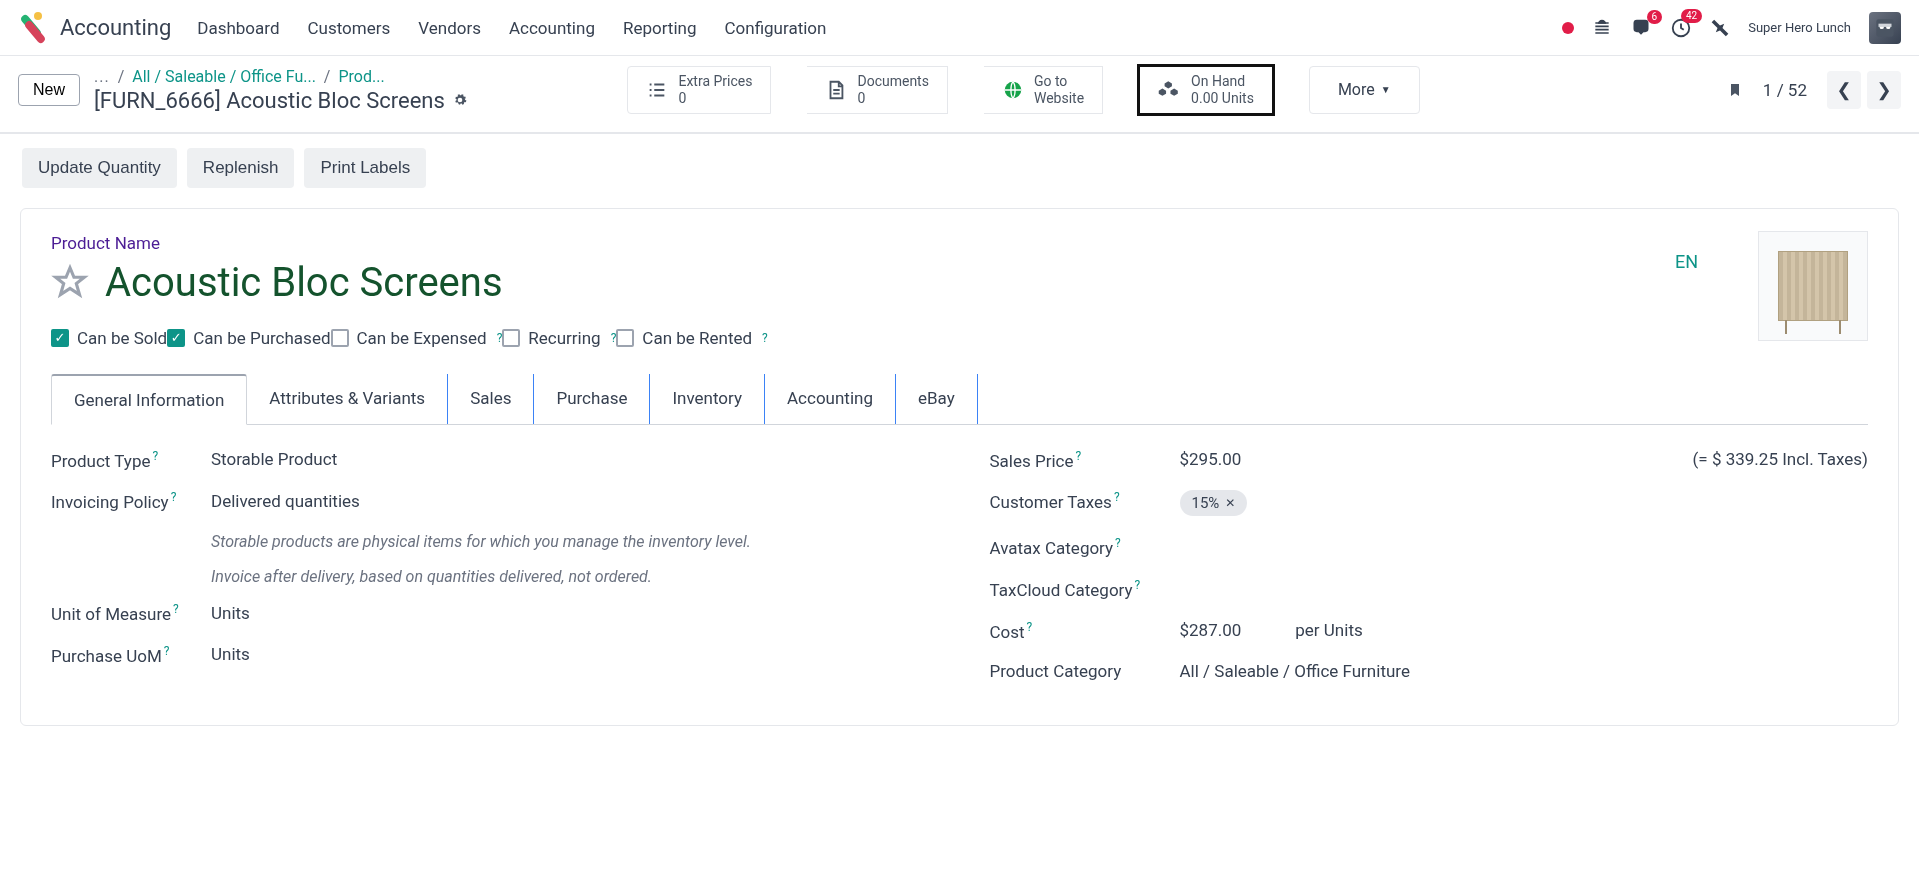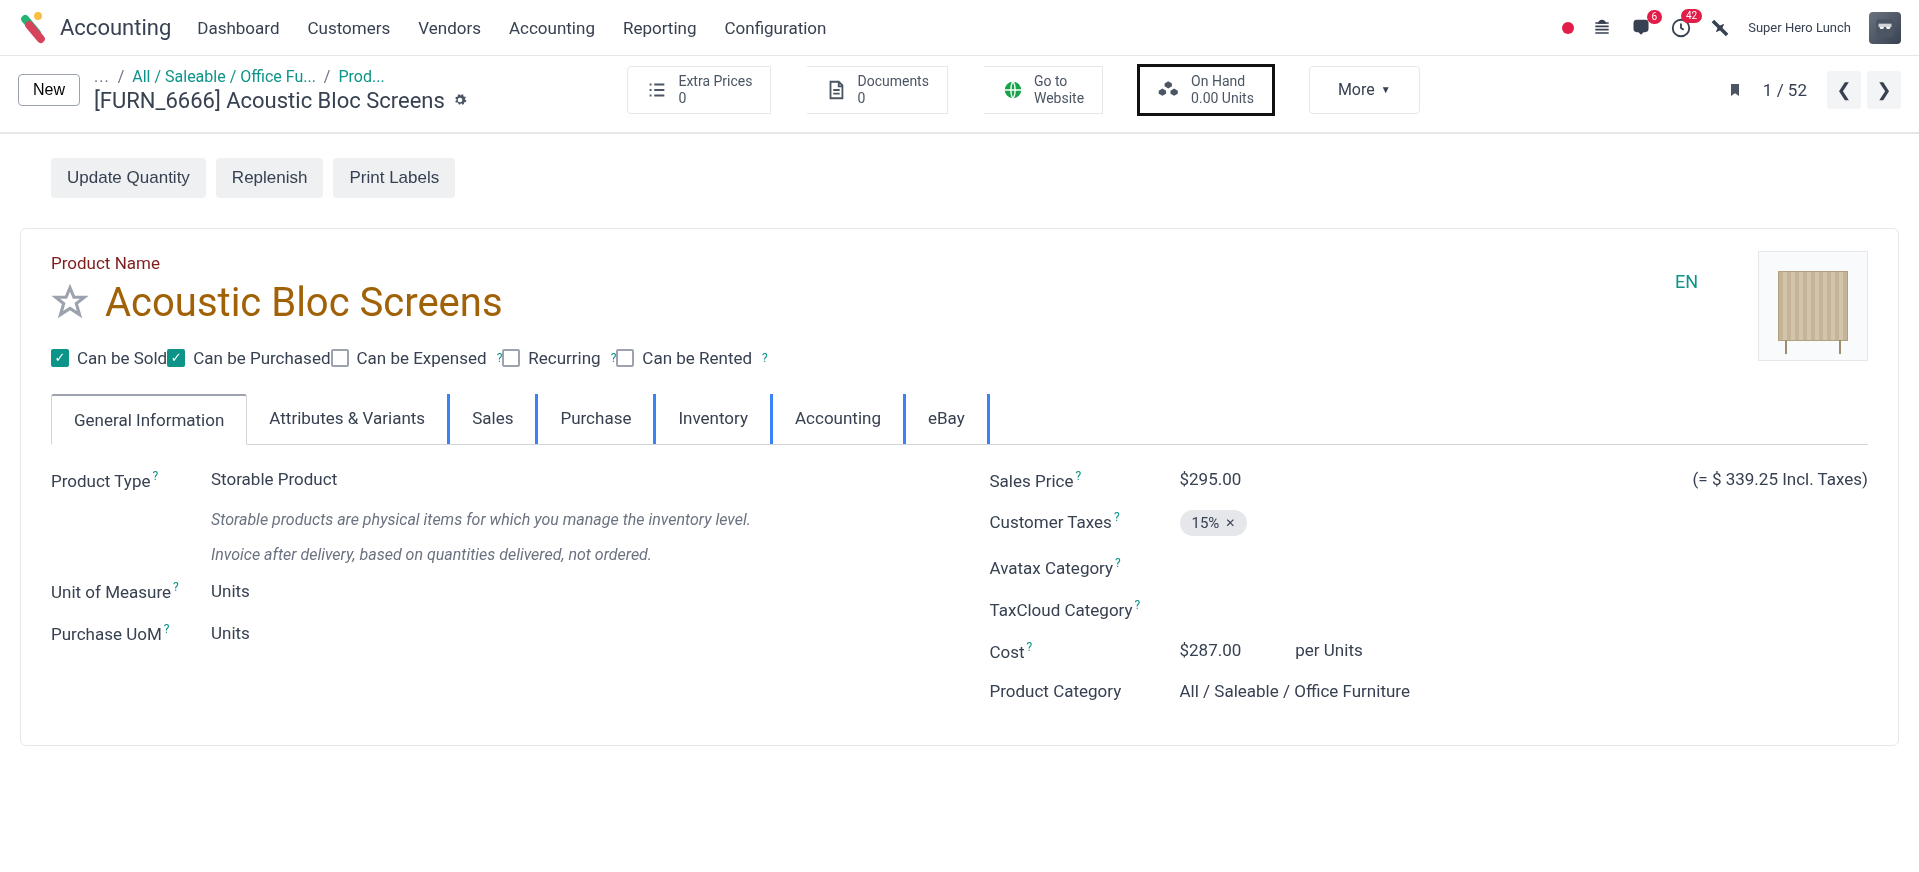--- a/index.html
+++ b/index.html
@@ -46,48 +46,48 @@
 .caret-down { font-size:10px; }
 .right-ctrls { display:flex; align-items:center; gap:20px; margin-left:auto; }
 .bm { font-size:18px; color:#4b5563; }
 .pager { font-size:17px; color:#374151; }
 .pg-btns { display:flex; gap:6px; }
 .pg-btn { width:34px; height:38px; background:#f3f4f6; border:none; border-radius:4px; font-size:18px; color:#374151; cursor:pointer; }
 
 .divider { height:2px; background:#e5e7eb; margin-top:4px; }
 
 
-.actions { display:flex; gap:10px; padding:24px 22px;margin-left:29px; }
+.actions { display:flex; gap:10px; padding:14px 22px; }
 .act-btn { background:#eef0f2; border:none; padding:10px 16px; border-radius:4px; font-size:17px; cursor:pointer; color:#374151; }
 
 
 .sheet { margin:6px 20px 20px 20px; border:1px solid #e5e7eb; border-radius:6px; padding:24px 30px; background:#fff; position:relative; }
-.prod-label { font-size:17px; color:#7f1d1d; margin-bottom:6px; }
+.prod-label { font-size:17px; color:#4c1d95; margin-bottom:6px; }
 .name-row { display:flex; align-items:center; gap:16px; }
 .star { font-size:36px; color:#9ca3af; cursor:pointer; }
-.prod-name { font-size:40px; color:#a16207; }
+.prod-name { font-size:40px; color:#14532d; }
 .lang-tag { position:absolute; right:200px; top:42px; color:#0d9488; font-size:18px; cursor:pointer; }
 .prod-img { position:absolute; right:30px; top:22px; width:110px; height:110px; border:1px solid #e5e7eb; background:#f9fafb; display:flex; align-items:center; justify-content:center; }
 .img-placeholder { width:70px; height:70px; background:repeating-linear-gradient(90deg,#c4b59a 0 4px,#d4c5aa 4px 8px); border:1px solid #b0a080; position:relative; }
 .img-placeholder::before,.img-placeholder::after { content:""; position:absolute; width:2px; height:14px; background:#9c8c70; bottom:-14px; }
 .img-placeholder::before { left:6px; }
 .img-placeholder::after { right:6px; }
 
 .check-row { display:flex; margin-top:22px; font-size:17px; align-items:center; flex-wrap:wrap; }
 .ck { display:flex; align-items:center; gap:8px; }
 .ckbox { width:18px; height:18px; border:2px solid #9ca3af; border-radius:2px; display:inline-flex; align-items:center; justify-content:center; cursor:pointer; }
 .ckbox.on { background:#0d9488; border-color:#0d9488; color:#fff; }
 .ckbox.on::after { content:"✓"; font-size:13px; }
 .help { color:#0d9488; font-size:12px; vertical-align:super; margin-left:2px; }
 
 
 .tabs { display:flex; border-bottom:1px solid #d1d5db; margin-top:26px; }
 .tab { padding:14px 22px; font-size:17px; color:#374151; cursor:pointer; background:#fff; }
 .tab.active { border:1px solid #d1d5db; border-bottom:1px solid #fff; border-top:2px solid #9ca3af; margin-bottom:-1px; border-radius:3px 3px 0 0; }
-.tab:not(.active) { border-right:3px solid #3b82f6; }
+.tab:not(.active) { border-right:1px solid #3b82f6; }
 
 
 .fields { display:flex; gap:60px; margin-top:24px; }
 .col { flex:1; }
 .frow { display:flex; margin-bottom:20px; }
 .flabel { width:160px; font-size:17px; color:#374151; flex-shrink:0; }
 .fval { font-size:17px; color:#374151; flex:1; display:flex; align-items:center; gap:14px; flex-wrap:wrap; }
 .hint { font-style:italic; color:#6b7280; font-size:16px; max-width:560px; margin-bottom:16px; padding-left:160px; box-sizing:content-box; }
 .tag { background:#e5e7eb; border-radius:14px; padding:4px 12px; display:inline-flex; align-items:center; gap:6px; font-size:15px; }
 .tag .x { cursor:pointer; font-size:12px; }
@@ -297,20 +297,24 @@
     <div class="tab">Accounting</div>
     <div class="tab">eBay</div>
   </div>
 
   <div class="fields">
     <div class="col">
       <div class="frow">
         <div class="flabel"><span>Product Type</span><span class="help">?</span></div>
         <div class="fval">Storable Product</div>
       </div>
+      <div class="frow">
+        <div class="flabel"><span>Invoicing Policy</span><span class="help">?</span></div>
+        <div class="fval">Delivered quantities</div>
+      </div>
       <div class="hint">Storable products are physical items for which you manage the inventory level.</div>
       <div class="hint">Invoice after delivery, based on quantities delivered, not ordered.</div>
       <div class="frow">
         <div class="flabel"><span>Unit of Measure</span><span class="help">?</span></div>
         <div class="fval">Units</div>
       </div>
       <div class="frow">
         <div class="flabel"><span>Purchase UoM</span><span class="help">?</span></div>
         <div class="fval">Units</div>
       </div>

